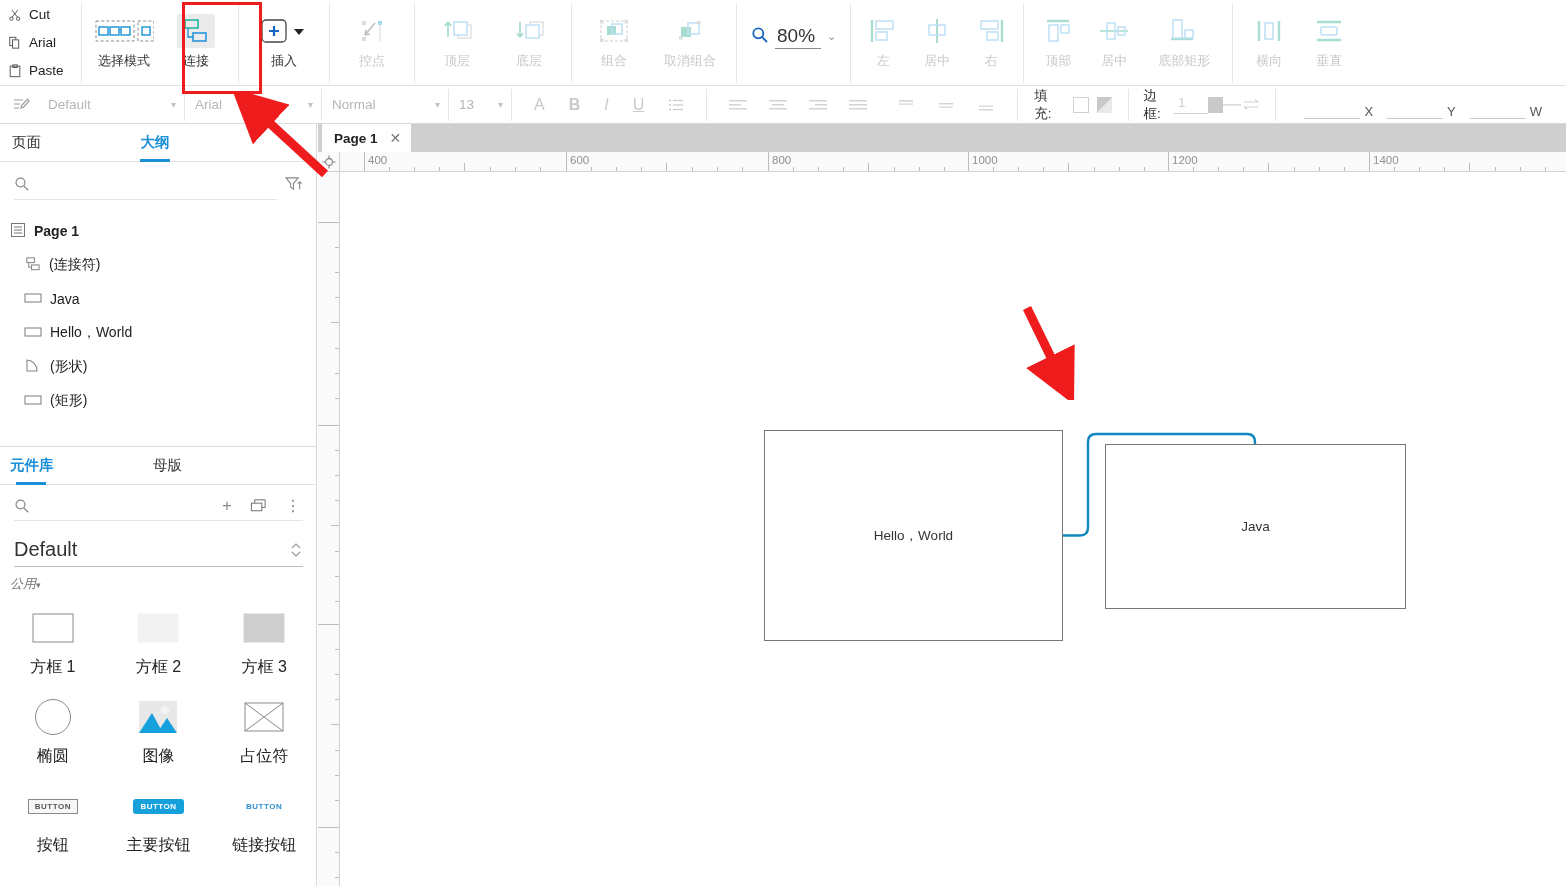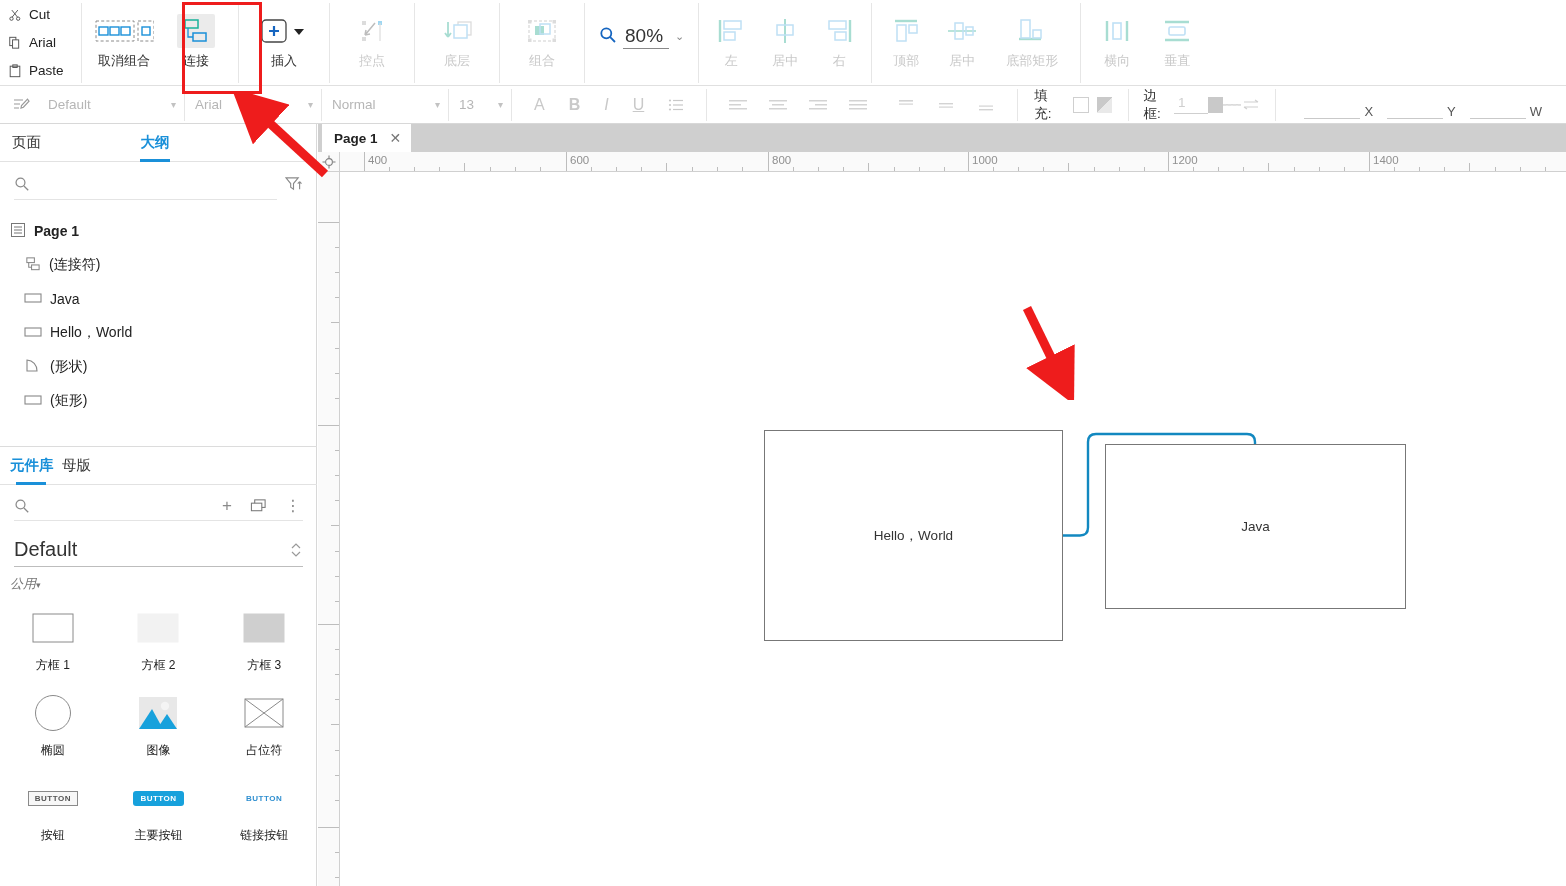--- a/index.html
+++ b/index.html
@@ -100,21 +100,21 @@
   .lib-tools .acts { display: flex; align-items: center; gap: 18px; border-bottom: 1px solid #e4e4e4; height: 30px; padding-right: 2px; }
 
   .lib-select { margin: 6px 14px 0 14px; display: flex; align-items: center; justify-content: space-between;
                 border-bottom: 1px solid #bdbdbd; height: 34px; }
   .lib-select .v { font-size: 20px; color: #333; }
   .lib-cat { margin: 8px 0 0 10px; font-size: 13px; color: #777; font-style: italic; }
 
   .shape-grid { display: grid; grid-template-columns: repeat(3, 1fr); row-gap: 18px; padding: 14px 0 0 0; }
   .shape-cell { display: flex; flex-direction: column; align-items: center; justify-content: flex-start; cursor: default; }
   .shape-cell .thumb { height: 42px; display: flex; align-items: center; justify-content: center; }
-  .shape-cell .cap { font-size: 12px; color: #222; margin-top: 8px; }
+  .shape-cell .cap { font-size: 16px; color: #222; margin-top: 8px; }
 
   
   .canvas-wrap { position: absolute; left: 318px; top: 124px; width: 1248px; height: 762px; background: #fff; }
   .tabs-bar { position: absolute; left: 0; top: 0; width: 1248px; height: 28px; background: #cfcfcf; }
   .page-tab {
     position: absolute; left: 4px; top: 0; height: 28px; background: #fff;
     display: flex; align-items: center; gap: 12px; padding: 0 10px 0 12px; font-size: 13.5px; font-weight: bold; color: #222;
   }
   .page-tab .x { font-weight: normal; color: #777; font-size: 14px; cursor: default; }
 
@@ -186,21 +186,21 @@
         <span class="ic">
           <svg width="60" height="26" viewBox="0 0 60 26">
             <rect x="2" y="3" width="38" height="20" fill="none" stroke="#8a8a8a" stroke-width="1" stroke-dasharray="3,2.2"></rect>
             <rect x="5" y="9" width="9" height="8" fill="none" stroke="#1a90d9" stroke-width="1.4"></rect>
             <rect x="16" y="9" width="9" height="8" fill="none" stroke="#1a90d9" stroke-width="1.4"></rect>
             <rect x="27" y="9" width="9" height="8" fill="none" stroke="#1a90d9" stroke-width="1.4"></rect>
             <rect x="44" y="3" width="16" height="20" fill="none" stroke="#8a8a8a" stroke-width="1" stroke-dasharray="3,2.2"></rect>
             <rect x="48" y="9" width="8" height="8" fill="none" stroke="#1a90d9" stroke-width="1.4"></rect>
           </svg>
         </span>
-        <span class="lb">取消组合</span>
+        <span class="lb">选择模式</span>
       </div>
       <div class="tb-btn active">
         <span class="ic">
           <svg width="30" height="28" viewBox="0 0 30 28">
             <rect x="4" y="3" width="13" height="8" fill="none" stroke="#18b39a" stroke-width="1.5"></rect>
             <rect x="12" y="16" width="13" height="8" fill="none" stroke="#1a90d9" stroke-width="1.5"></rect>
             <path d="M7 11 L7 20 L12 20" fill="none" stroke="#1a90d9" stroke-width="1.3"></path>
           </svg>
         </span>
         <span class="lb">连接</span>
@@ -235,20 +235,30 @@
             <path d="M18 6 L8 18 M8 18 l1 -5 M8 18 l5 -1" stroke="#bdbdbd" stroke-width="1.5" fill="none"></path>
           </svg>
         </span>
         <span class="lb">控点</span>
       </div>
     </div>
 
     <div class="tb-sep"></div>
 
     <div class="tb-group">
+      <div class="tb-btn dim">
+        <span class="ic">
+          <svg width="34" height="28" viewBox="0 0 34 28">
+            <rect x="18" y="8" width="13" height="13" fill="none" stroke="#dcdcdc" stroke-width="1.3"></rect>
+            <rect x="14" y="5" width="13" height="13" fill="#fff" stroke="#bfe0f5" stroke-width="1.5"></rect>
+            <path d="M8 20 V5 M8 5 l-3 4 M8 5 l3 4" stroke="#a8ddd2" stroke-width="1.8" fill="none"></path>
+          </svg>
+        </span>
+        <span class="lb">顶层</span>
+      </div>
       <div class="tb-btn dim">
         <span class="ic">
           <svg width="34" height="28" viewBox="0 0 34 28">
             <rect x="18" y="5" width="13" height="13" fill="none" stroke="#dcdcdc" stroke-width="1.3"></rect>
             <rect x="14" y="8" width="13" height="13" fill="#fff" stroke="#bfe0f5" stroke-width="1.5"></rect>
             <path d="M8 5 V20 M8 20 l-3 -4 M8 20 l3 -4" stroke="#a8ddd2" stroke-width="1.8" fill="none"></path>
           </svg>
         </span>
         <span class="lb">底层</span>
       </div>
@@ -263,20 +273,31 @@
             <rect x="3" y="4" width="26" height="20" fill="none" stroke="#cfcfcf" stroke-width="1" stroke-dasharray="3,2"></rect>
             <rect x="2" y="3" width="3.5" height="3.5" fill="#dcdcdc"></rect>
               <rect x="26.5" y="3" width="3.5" height="3.5" fill="#dcdcdc"></rect>
             <rect x="2" y="21.5" width="3.5" height="3.5" fill="#dcdcdc"></rect>
               <rect x="26.5" y="21.5" width="3.5" height="3.5" fill="#dcdcdc"></rect>
             <rect x="9" y="9" width="9" height="9" fill="#a8ddd2"></rect>
             <rect x="14" y="7" width="10" height="10" fill="none" stroke="#bfe0f5" stroke-width="1.5"></rect>
           </svg>
         </span>
         <span class="lb">组合</span>
+      </div>
+      <div class="tb-btn dim" style="width:80px">
+        <span class="ic">
+          <svg width="32" height="28" viewBox="0 0 32 28">
+            <rect x="7" y="10" width="10" height="10" fill="#a8ddd2"></rect>
+            <rect x="14" y="6" width="11" height="11" fill="none" stroke="#bfe0f5" stroke-width="1.5"></rect>
+            <rect x="23" y="4" width="3.5" height="3.5" fill="#dcdcdc"></rect>
+            <rect x="5" y="19" width="3.5" height="3.5" fill="#dcdcdc"></rect>
+          </svg>
+        </span>
+        <span class="lb">取消组合</span>
       </div>
     </div>
 
     <div class="tb-sep"></div>
 
     <div class="zoom-box">
       <span>
         <svg width="18" height="18" viewBox="0 0 18 18">
             <g fill="none" stroke="#1565c0" stroke-width="1.8">
               <circle cx="7.3" cy="7.3" r="5"></circle>
@@ -644,21 +665,21 @@
       </div>
     </div>
 
     <div class="panel-div" style="position:absolute;left:0;top:322px;width:317px"></div>
 
     <div style="position:absolute;left:0;top:323px;width:317px;bottom:0">
       <div class="tabrow">
         <div class="tab sel" style="flex:0 0 auto;width:62px;justify-content:flex-start;padding-left:10px">
           <span>元件库</span>
         </div>
-        <div class="tab" style="flex:0 0 auto;width:120px;justify-content:flex-start">
+        <div class="tab" style="flex:0 0 auto;width:120px;justify-content:flex-end">
           <span>母版</span>
         </div>
       </div>
 
       <div class="lib-tools">
         <div class="sbox">
           <span class="ico-gray">
             <svg width="16" height="16" viewBox="0 0 18 18">
                 <g fill="none" stroke="#8a8a8a" stroke-width="1.4">
                   <circle cx="7.3" cy="7.3" r="5"></circle>

